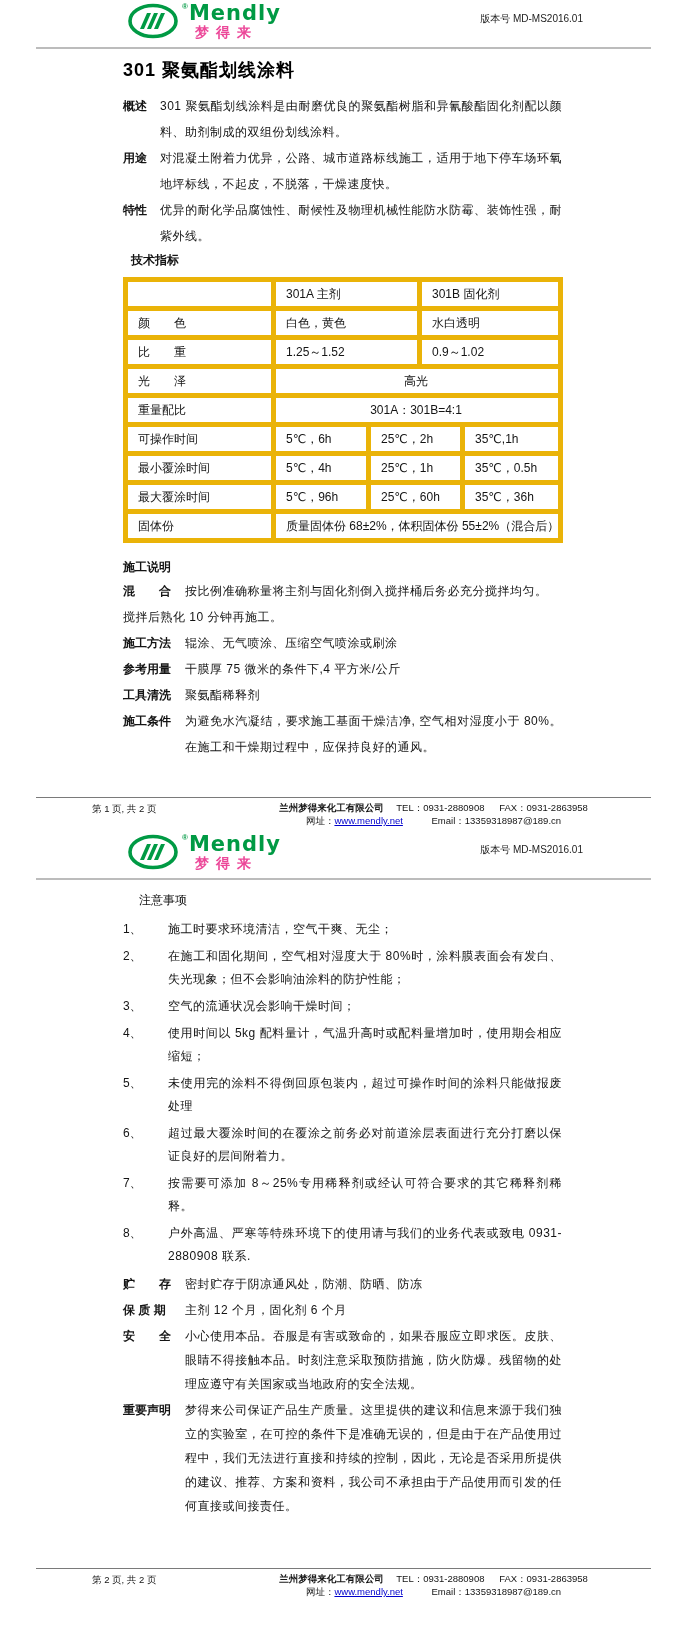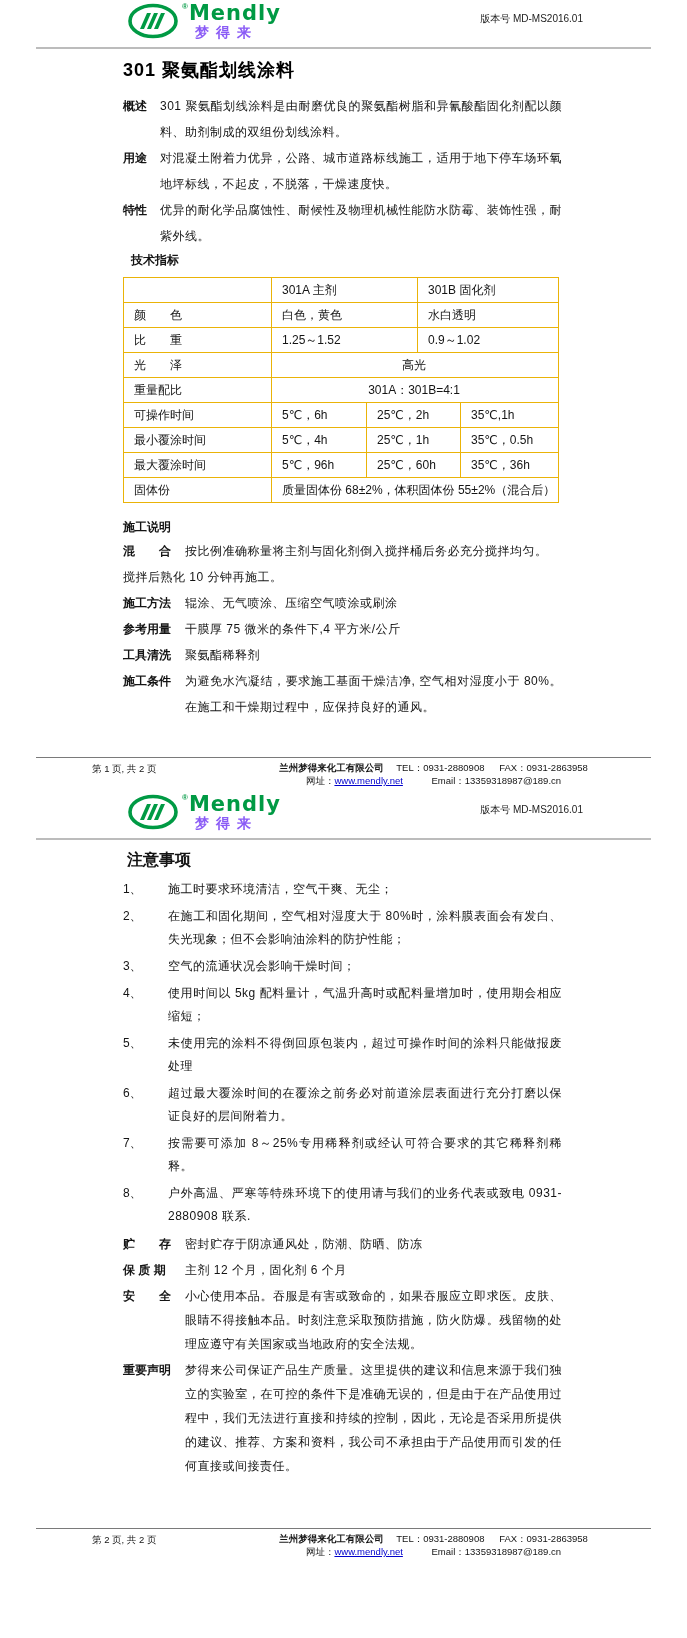--- a/index.html
+++ b/index.html
@@ -10,35 +10,35 @@
   }
   .page{position:relative;width:687px;}
 
   
   .hdr{position:relative;height:44px;padding-top:3px;}
   .logo{position:absolute;left:128px;top:3px;display:flex;align-items:flex-start;}
   .brandwrap{margin-left:4px;}
   .brandline{display:flex;align-items:flex-start;}
   .reg{font-size:8px;line-height:8px;color:#009a44;font-weight:bold;margin:0 1px 0 0;}
   .brand{font-size:21px;line-height:20px;font-weight:800;color:#009a44;letter-spacing:1px;font-family:"DejaVu Sans","Liberation Sans",sans-serif;}
-  .brandcn{font-size:14px;font-weight:bold;color:#8b5cf6;letter-spacing:7px;margin:1px 0 0 13px;}
+  .brandcn{font-size:14px;font-weight:bold;color:#ec4899;letter-spacing:7px;margin:1px 0 0 13px;}
   .version{position:absolute;right:104px;bottom:21px;font-size:10px;color:#222;}
   .hrule{border-top:2px solid #bcbcbc;margin:0 36px;}
 
   
   .content{margin:0 125px 0 123px;}
   .title{font-size:18px;font-weight:bold;letter-spacing:1px;margin:9px 0 11px 0;color:#000;}
   .sec{display:flex;font-size:12px;line-height:26px;}
   .sec-label{font-weight:bold;width:37px;flex-shrink:0;}
   .sec-text{flex:1;text-align:justify;letter-spacing:.5px;}
   .heading{font-size:12px;font-weight:bold;margin:3px 0 8px 8px;}
   .constr-heading{font-size:12px;font-weight:bold;margin:13px 0 0 0;line-height:22px;}
 
   table{border-collapse:collapse;width:435px;table-layout:fixed;font-size:12px;}
-  td{border:1px solid #eab308;height:24px;padding:0 2px 0 10px;vertical-align:middle;overflow:hidden;white-space:nowrap;}
+  td{border:5px solid #eab308;height:24px;padding:0 2px 0 10px;vertical-align:middle;overflow:hidden;white-space:nowrap;}
   td.ccell{text-align:center;padding-left:0;}
   td.lblcell{padding-left:10px;}
 
   .kv{display:flex;font-size:12px;line-height:26px;}
   .kv-label{font-weight:bold;width:62px;flex-shrink:0;}
   .kv-text{flex:1;text-align:justify;letter-spacing:.5px;}
   .plain-line{font-size:12px;line-height:26px;letter-spacing:.5px;}
 
   
   .footer1{margin-top:37px;}
@@ -46,21 +46,21 @@
   .frule{border-top:1px solid #7a7a7a;margin:0 36px;}
   .frow{display:flex;padding-top:3px;font-size:9.5px;}
   .fpage{margin-left:92px;width:118px;flex-shrink:0;padding-top:2px;}
   .finfo{flex:1;text-align:center;line-height:13px;padding-right:30px;}
   .fcompany{font-weight:bold;margin-right:10px;}
   .ftel{margin-right:12px;}
   .flink{color:#0000cc;text-decoration:underline;cursor:pointer;}
   .femail{margin-left:26px;}
 
   
-  .notes-heading{font-size:16px;font-weight:bold;margin:10px 0 8px 4px;line-height:20px;}
+  .notes-heading{font-size:12px;font-weight:normal;margin:10px 0 8px 16px;line-height:20px;}
   .note{display:flex;font-size:12px;line-height:23px;margin-bottom:4px;}
   .note-num{width:45px;flex-shrink:0;}
   .note-text{flex:1;text-align:justify;letter-spacing:.5px;}
   .spec{display:flex;font-size:12px;line-height:24px;margin-bottom:2px;}
   .spec-label{font-weight:bold;width:62px;flex-shrink:0;}
   .spec-text{flex:1;text-align:justify;letter-spacing:.5px;}
 </style>
 </head>
 <body>
 

